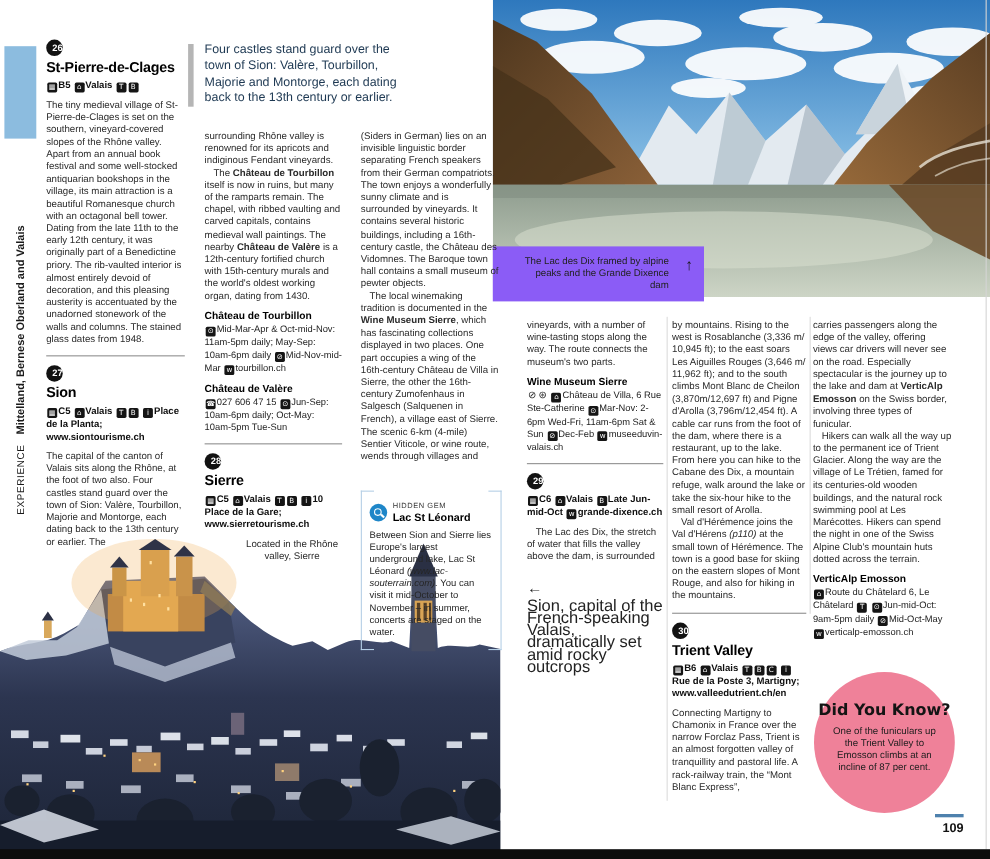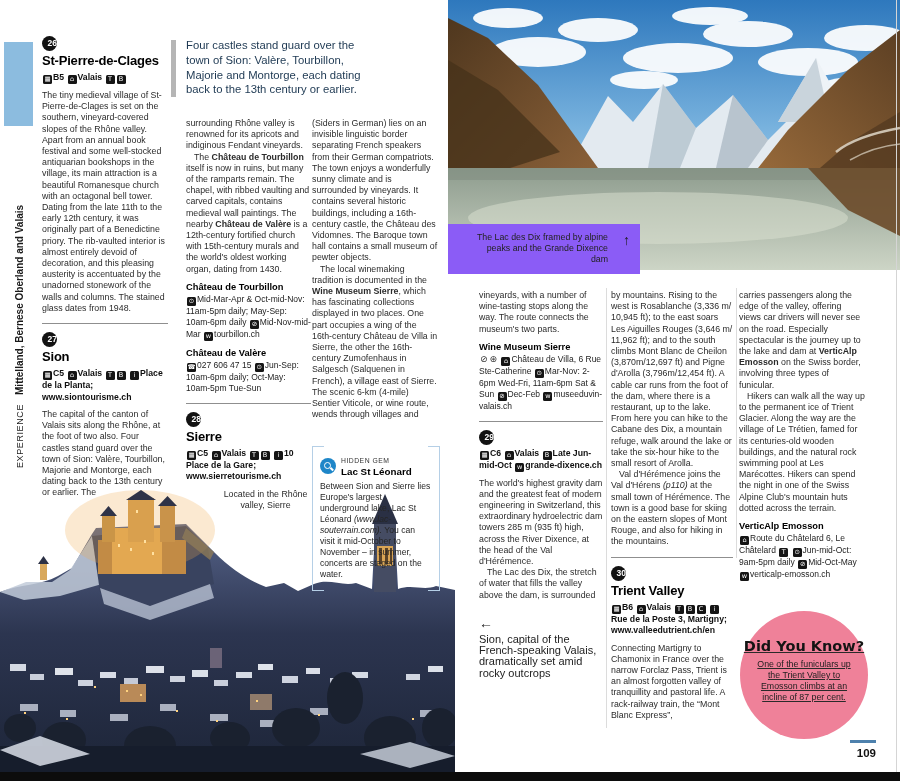--- a/index.html
+++ b/index.html
@@ -36,30 +36,30 @@
   .hg .c1{left:-1px;top:0;} .hg .c2{right:-1px;top:0;} .hg .c3{left:-1px;bottom:0;} .hg .c4{right:-1px;bottom:0;}
   .hg-head{display:flex;align-items:center;margin-bottom:4px;}
   .mag{position:relative;flex:0 0 16px;width:16px;height:16px;border-radius:50%;background:#1e86c8;margin-right:5px;}
   .mag-glass{position:absolute;left:4px;top:3.5px;width:5px;height:5px;border:1.5px solid #fff;border-radius:50%;}
   .mag-handle{position:absolute;left:9.5px;top:9.5px;width:3.5px;height:1.6px;background:#fff;transform:rotate(45deg);}
   .hg-kicker{font-size:6.8px;letter-spacing:0.5px;color:#333;}
   .hg-title{font-size:9.8px;font-weight:bold;color:#000;line-height:10px;}
   .hg-body{font-size:8.6px;line-height:11px;color:#262626;}
   
   .dyk{position:absolute;left:740px;top:611px;width:128px;height:128px;border-radius:50%;
-       background:#ef8199;text-align:center;text-decoration:underline;}
+       background:#ef8199;text-align:center;}
   .dyk-title{font-size:14.5px;font-weight:bold;color:#141414;margin-top:27px;font-family:"DejaVu Sans",sans-serif;}
   .dyk-body{font-size:8.8px;line-height:11px;color:#1d1d1d;width:100px;margin:5px auto 0;}
   
   .cap-lake{position:absolute;left:448px;top:224px;width:192px;height:50px;background:#8b5cf6;}
   .cap-lake .txt{position:absolute;right:32px;top:8px;width:140px;text-align:right;
                  font-size:8.8px;line-height:11.2px;color:#222;}
   .cap-lake .arr{position:absolute;right:10px;top:8px;font-size:14px;color:#1a1a1a;}
   .cap-arrow{font-size:14px;color:#1a1a1a;margin:17px 0 5px;}
-  .cap-txt{font-size:11px;line-height:11.2px;color:#222;}
+  .cap-txt{font-size:15px;line-height:11.2px;color:#222;}
   .photo{position:absolute;}
   .pagenum-block{position:absolute;left:842px;top:740px;width:34px;text-align:right;}
   .pagenum-rule{width:26px;height:3px;background:#4e81ad;margin-left:8px;}
   .pagenum{font-size:11.5px;font-weight:bold;color:#111;margin-top:4px;}
   .bottom-strip{position:absolute;left:0;top:772px;width:900px;height:9px;background:#0c0c0c;}
   .edge-line{position:absolute;left:896px;top:0;width:1px;height:772px;background:#d5d5d5;}
   .rightalign{text-align:center;}
   .it{font-style:italic;}
 </style>
 </head>
@@ -281,21 +281,21 @@
     <h2>Sierre</h2>
     <div class="info">
       <span class="ic">▦</span><span>C5</span>
       <span class="ic">⌂</span><span>Valais</span>
       <span class="ic">T</span><span class="ic">B</span>
       <span class="ic">i</span><span>10 Place de la Gare; www.sierretourisme.ch</span>
     </div>
     <p class="rightalign" style="padding-left:34px;">Located in the Rhône valley, Sierre</p>
   </div>
 
-  <div class="col" style="left:312px;top:118px;width:126px;">
+  <div class="col" style="left:328px;top:118px;width:126px;">
     <p>(Siders in German) lies on an invisible linguistic border separating French speakers from their German compatriots. The town enjoys a wonderfully sunny climate and is surrounded by vineyards. It contains several historic buildings, including a 16th-century castle, the Château des Vidomnes. The Baroque town hall contains a small museum of pewter objects.</p>
     <p class="ind"><span>The local winemaking tradition is documented in the </span><b>Wine Museum Sierre</b><span>, which has fascinating collections displayed in two places. One part occupies a wing of the 16th-century Château de Villa in Sierre, the other the 16th-century Zumofenhaus in Salgesch (Salquenen in French), a village east of Sierre. The scenic 6-km (4-mile) Sentier Viticole, or wine route, wends through villages and</span></p>
 
     <div class="hg">
       <span class="corn c1"></span>
         <span class="corn c2"></span>
       <span class="corn c3"></span>
         <span class="corn c4"></span>
       <div class="hg-head">
         <span class="mag">
@@ -322,21 +322,20 @@
       <span class="ic">w</span><span>museeduvin-valais.ch</span></p>
     </div>
     <div class="divider"></div>
     <div class="badge">29</div>
     <div class="info">
       <span class="ic">▦</span><span>C6</span>
       <span class="ic">⌂</span><span>Valais</span>
       <span class="ic">B</span><span>Late Jun-mid-Oct</span>
       <span class="ic">w</span><span>grande-dixence.ch</span>
     </div>
-    <p>The world's highest gravity dam and the greatest feat of modern engineering in Switzerland, this extraordinary hydroelectric dam towers 285 m (935 ft) high, across the River Dixence, at the head of the Val d'Hérémence.</p>
     <p class="ind">The Lac des Dix, the stretch of water that fills the valley above the dam, is surrounded</p>
     <div class="cap-arrow">←</div>
     <p class="cap-txt">Sion, capital of the French-speaking Valais, dramatically set amid rocky outcrops</p>
   </div>
 
   <div class="col" style="left:611px;top:290px;width:122px;">
     <p>by mountains. Rising to the west is Rosablanche (3,336 m/ 10,945 ft); to the east soars Les Aiguilles Rouges (3,646 m/ 11,962 ft); and to the south climbs Mont Blanc de Cheilon (3,870m/12,697 ft) and Pigne d'Arolla (3,796m/12,454 ft). A cable car runs from the foot of the dam, where there is a restaurant, up to the lake. From here you can hike to the Cabane des Dix, a mountain refuge, walk around the lake or take the six-hour hike to the small resort of Arolla.</p>
     <p class="ind"><span>Val d'Hérémence joins the Val d'Hérens </span><span class="it">(p110)</span><span> at the small town of Hérémence. The town is a good base for skiing on the eastern slopes of Mont Rouge, and also for hiking in the mountains.</span></p>
     <div class="divider"></div>
     <div class="badge">30</div>

